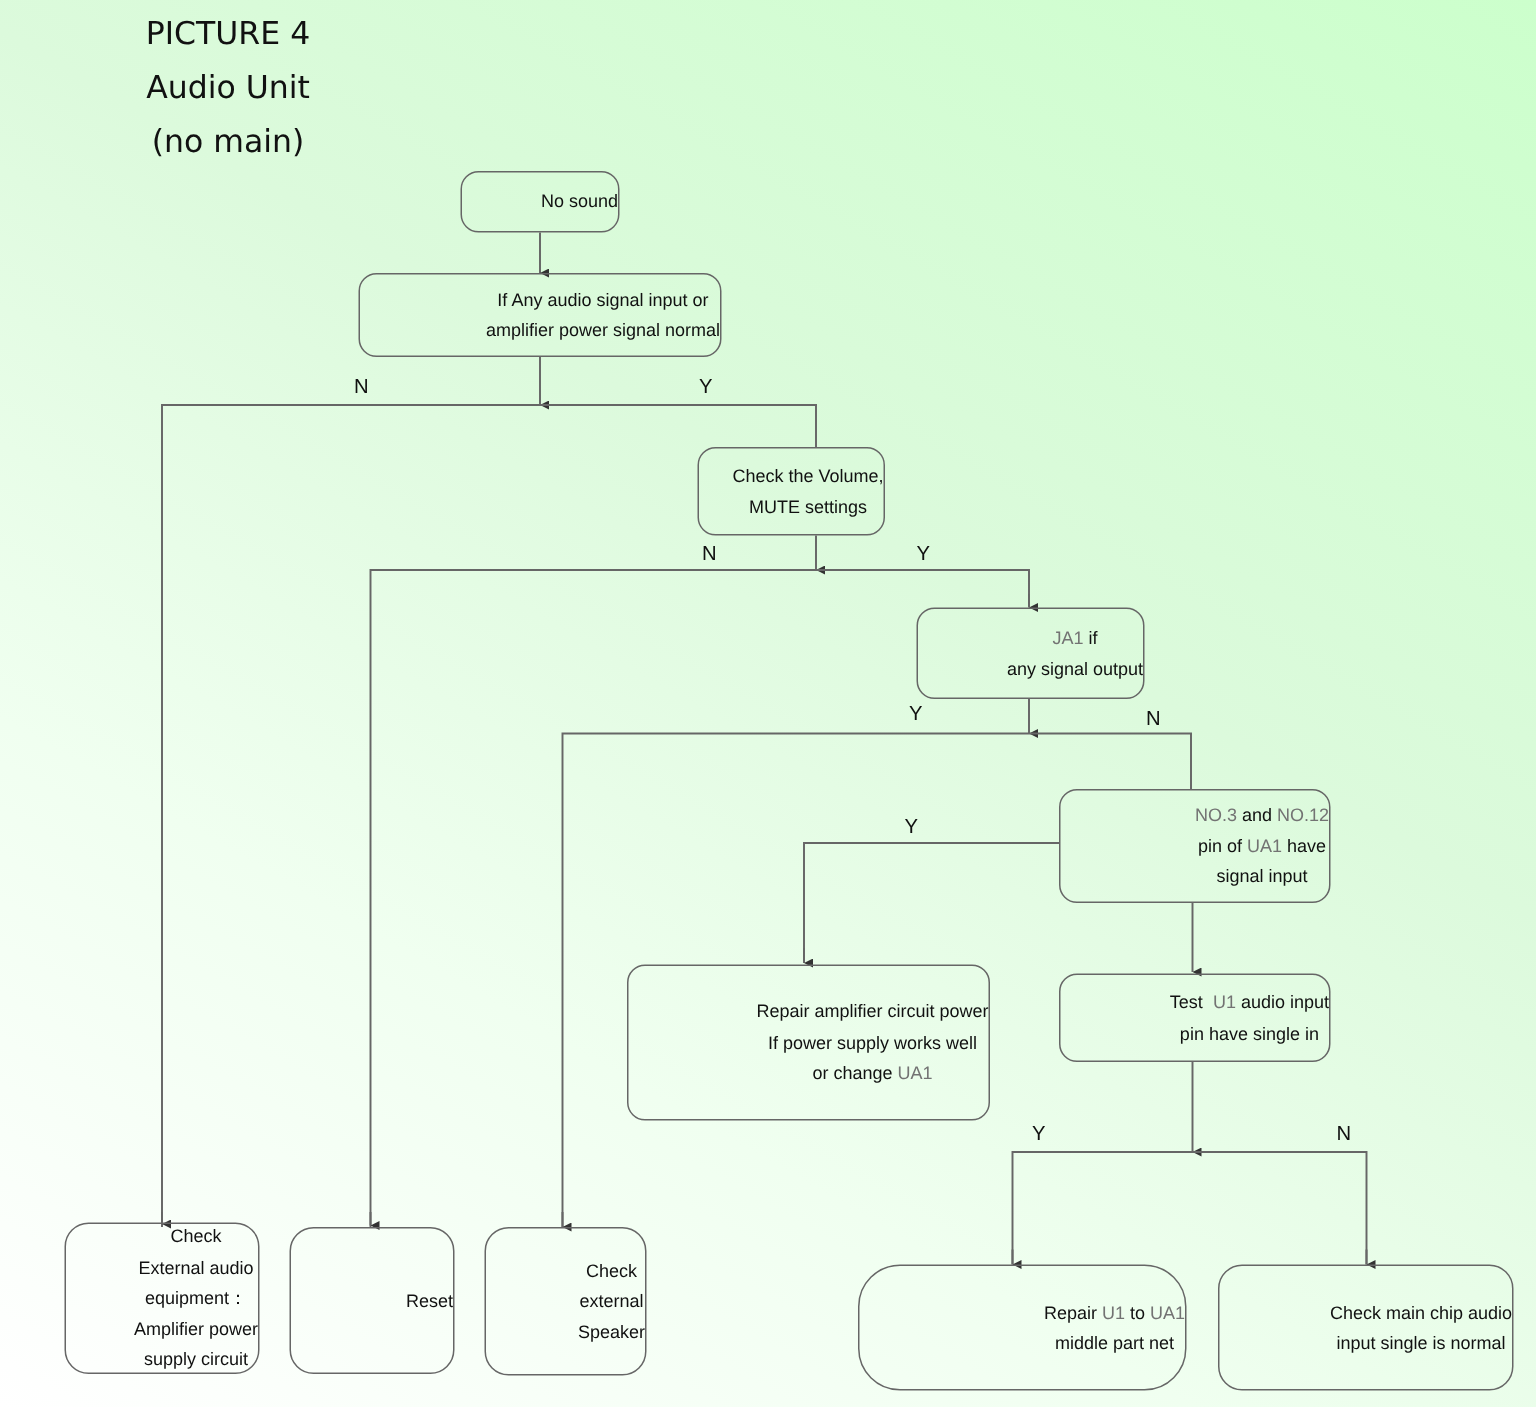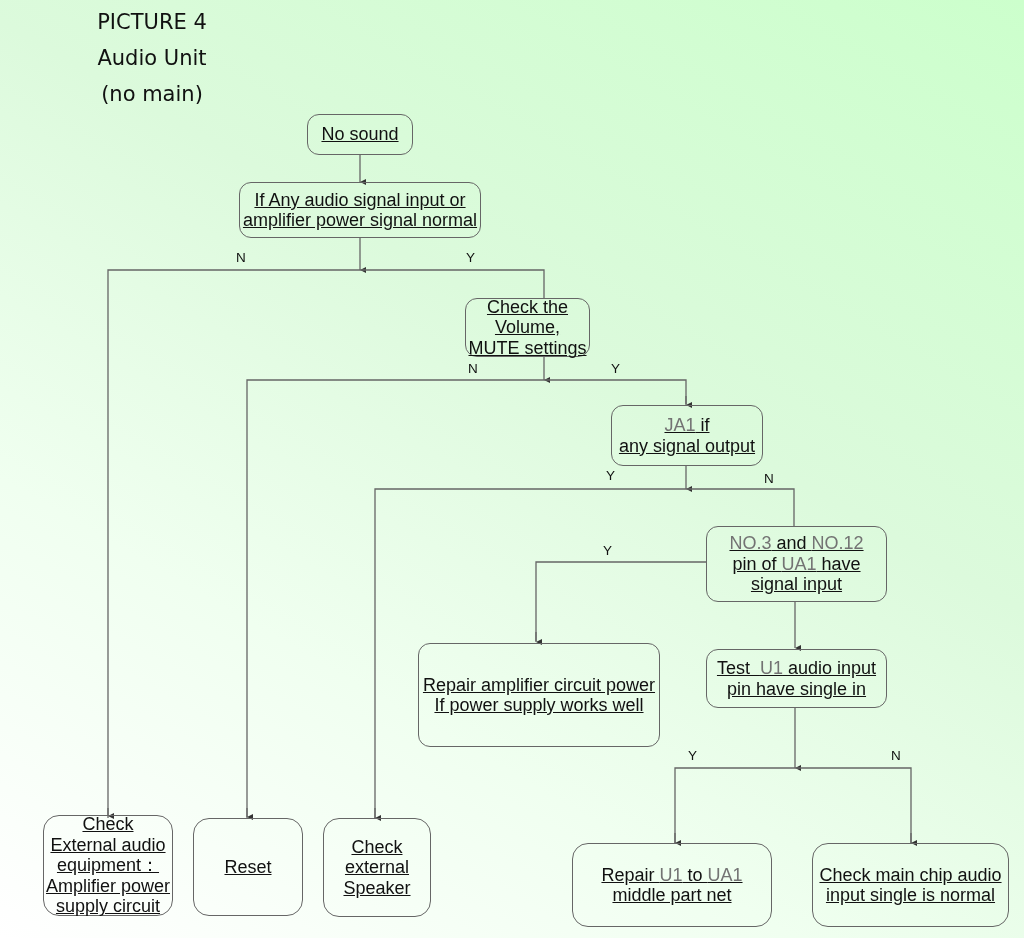--- a/index.html
+++ b/index.html
@@ -12,24 +12,23 @@
   .title {
     position: absolute; left: 62px; top: 4px; width: 180px;
     text-align: center; font-family: "DejaVu Sans", sans-serif;
     font-size: 21px; line-height: 36px; color: #111;
   }
   .title div { white-space: nowrap; }
   svg.wires { position: absolute; left: 0; top: 0; }
   .box {
     position: absolute; box-sizing: border-box;
     border: 1.3px solid #666; border-radius: 12px;
-    display: flex; align-items: center; justify-content: center;
-    text-align: center; font-size: 18px; line-height: 20.5px;
+    display: flex; align-items: center; justify-content: flex-end;
+    text-align: center; font-size: 12px; line-height: 20.5px;
     background: transparent;
-    text-decoration: underline;
   }
   .red { color: #737373; }
   .lbl { position: absolute; font-size: 13.5px; color: #111; }
 </style>
 </head>
 <body>
 
 <div class="title">
   <div>PICTURE 4</div>
   <div>Audio Unit</div>
@@ -112,20 +111,21 @@
     <div><span class="red">NO.3</span><span style="white-space:pre"> and </span><span class="red">NO.12</span></div>
     <div><span style="white-space:pre">pin of </span><span class="red">UA1</span><span style="white-space:pre"> have</span></div>
     <div>signal input</div>
   </div>
 </div>
 
 <div class="box" style="left:418px;top:643px;width:242px;height:104px;">
   <div>
     <div>Repair amplifier circuit power</div>
     <div>If power supply works well</div>
+    <div><span style="white-space:pre">or change </span><span class="red">UA1</span></div>
   </div>
 </div>
 
 <div class="box" style="left:706px;top:649px;width:181px;height:59px;">
   <div>
     <div><span style="white-space:pre">Test  </span><span class="red">U1</span><span style="white-space:pre"> audio input</span></div>
     <div>pin have single in</div>
   </div>
 </div>
 
@@ -144,21 +144,21 @@
 </div>
 
 <div class="box" style="left:323px;top:818px;width:108px;height:99px;border-radius:16px;">
   <div>
     <div>Check</div>
     <div>external</div>
     <div>Speaker</div>
   </div>
 </div>
 
-<div class="box" style="left:572px;top:843px;width:200px;height:84px;border-radius:16px;">
+<div class="box" style="left:572px;top:843px;width:219px;height:84px;border-radius:28px;">
   <div>
     <div><span style="white-space:pre">Repair </span><span class="red">U1</span><span style="white-space:pre"> to </span><span class="red">UA1</span></div>
     <div>middle part net</div>
   </div>
 </div>
 
 <div class="box" style="left:812px;top:843px;width:197px;height:84px;border-radius:16px;">
   <div>
     <div>Check main chip  audio</div>
     <div>input single is normal</div>

